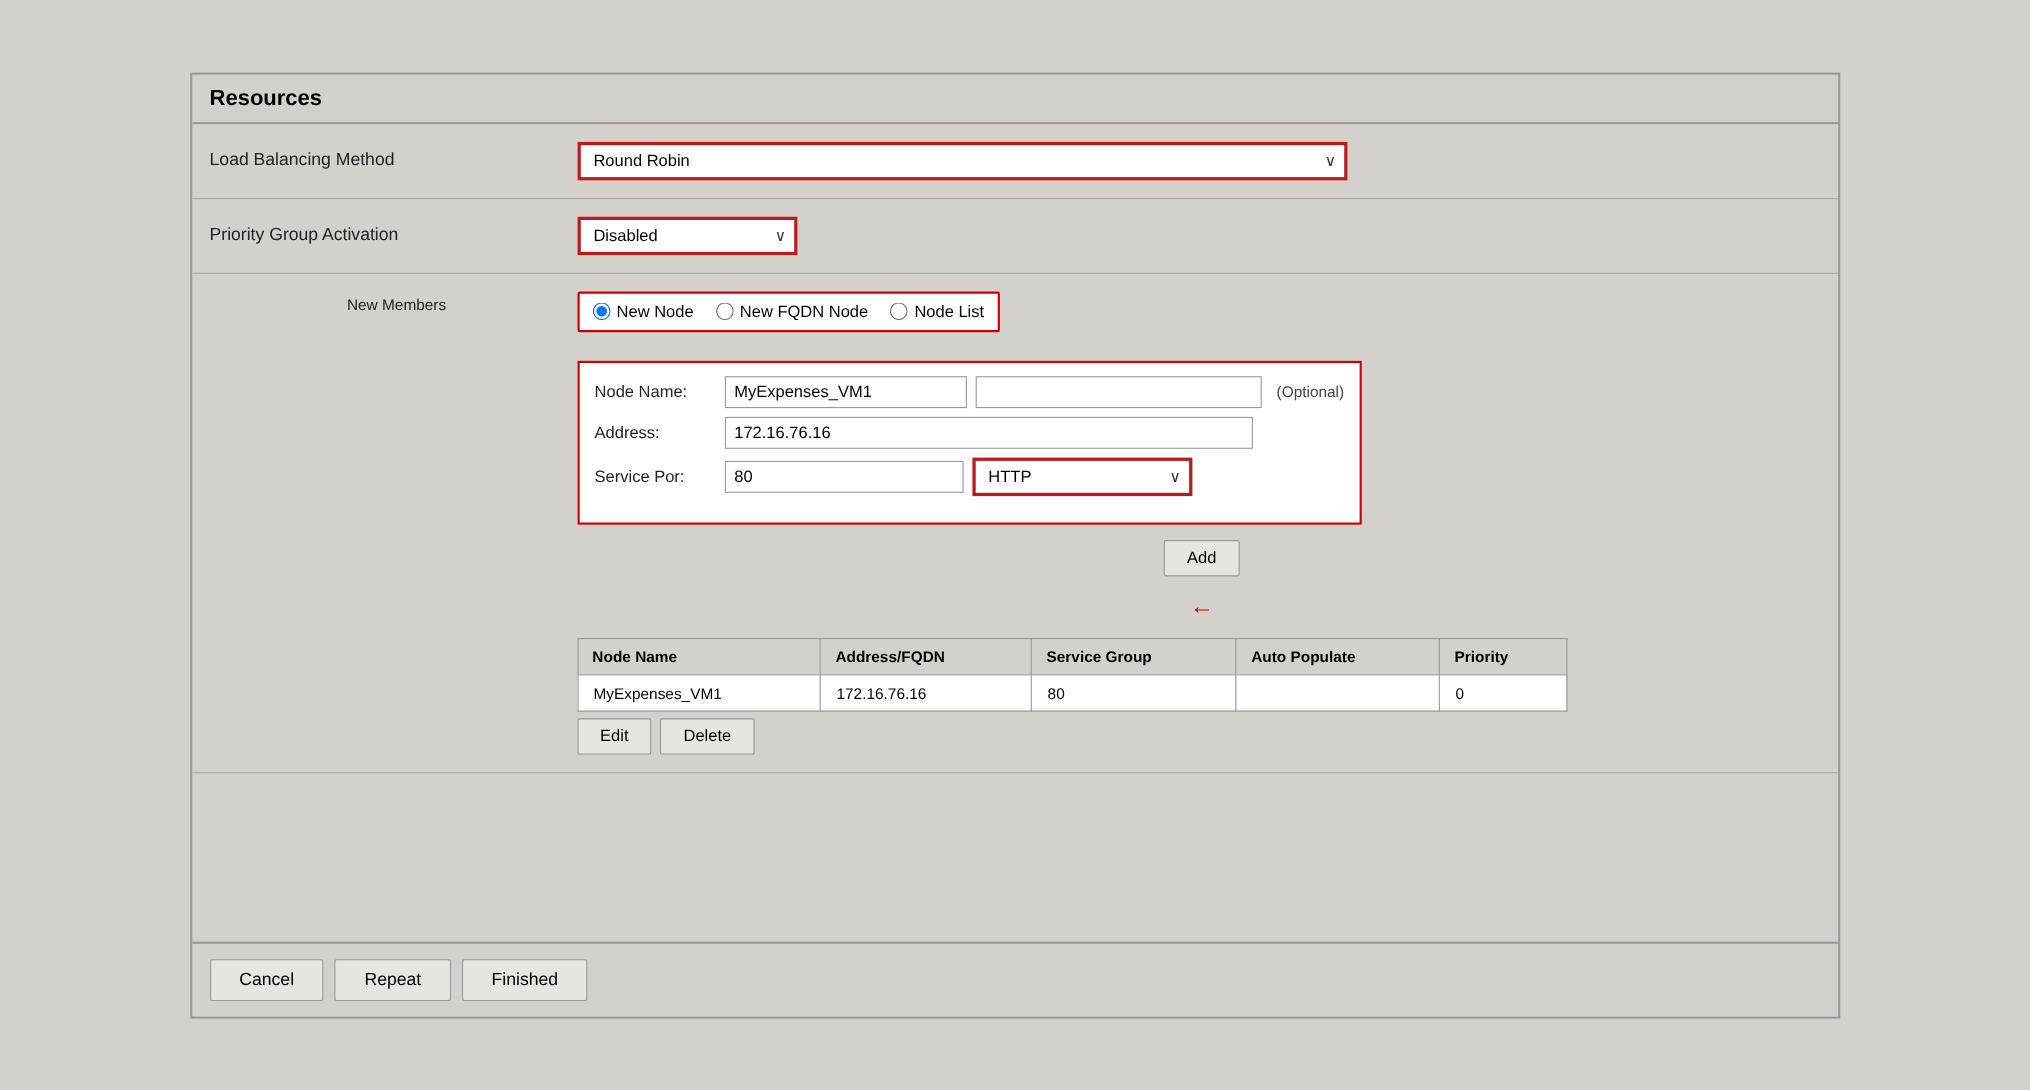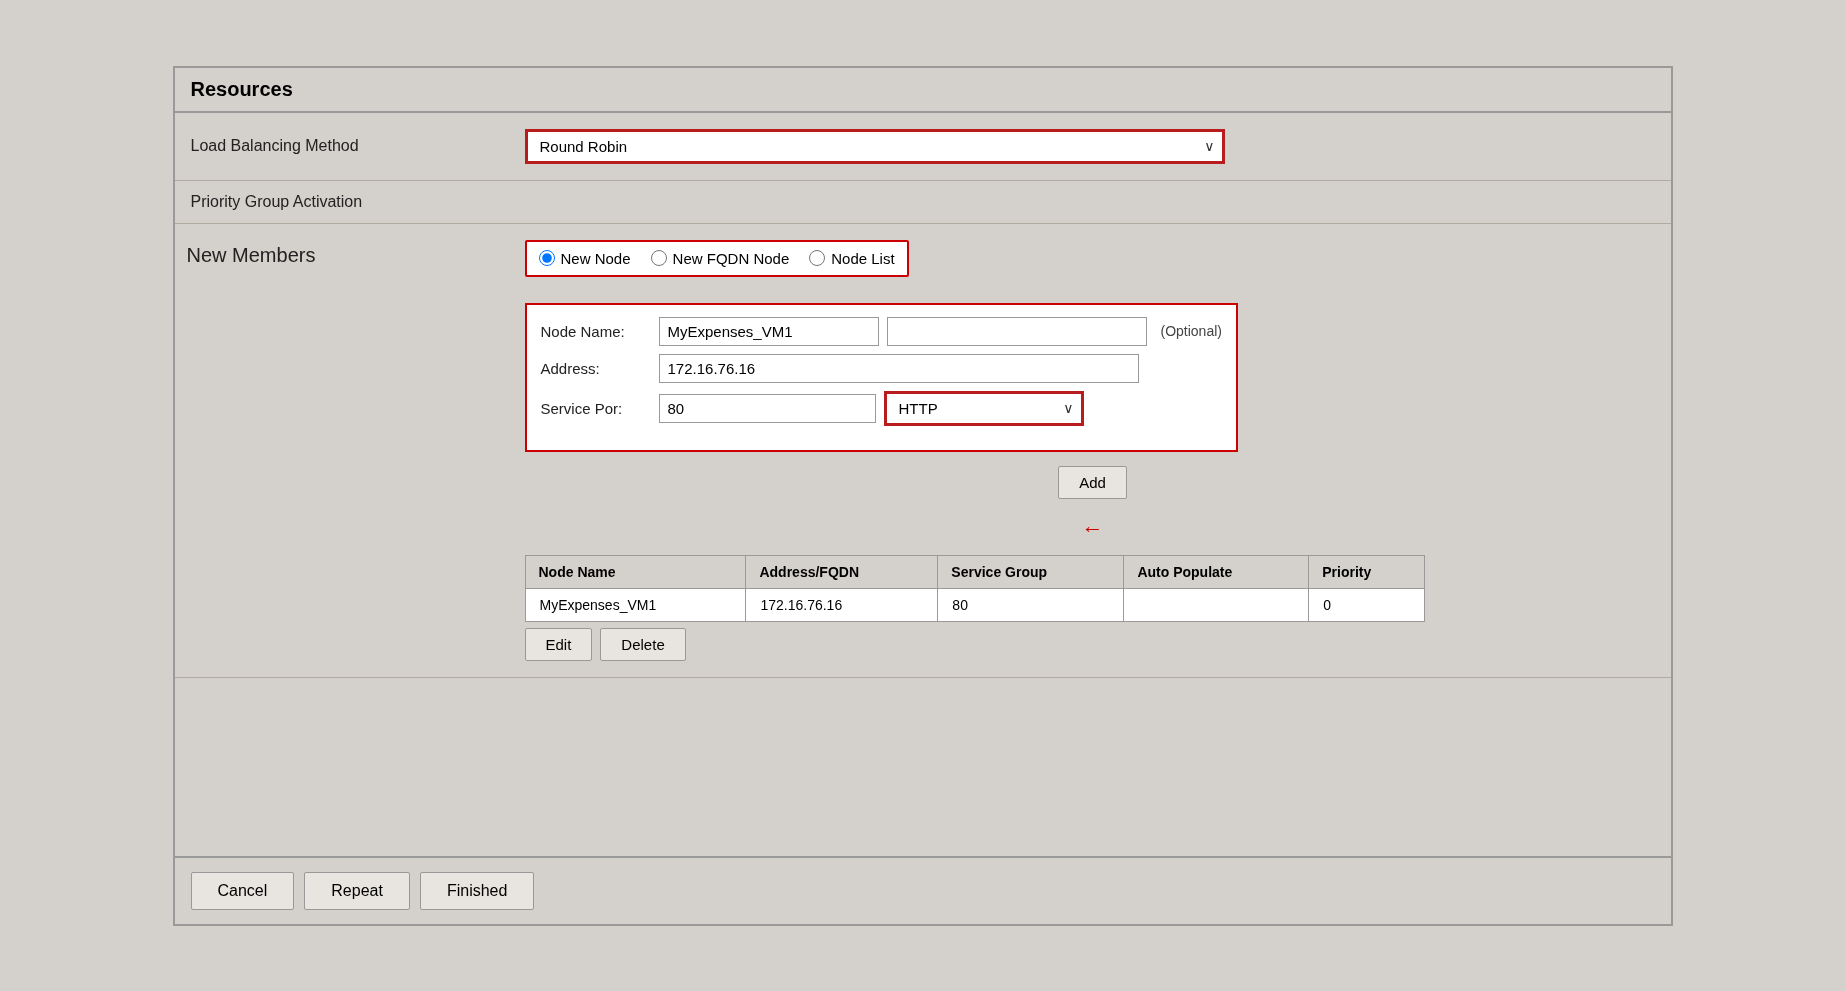--- a/index.html
+++ b/index.html
@@ -78,25 +78,26 @@
     }
     
     .new-members-row {
       display: flex;
       align-items: flex-start;
       border-bottom: 1px solid #b0aaa0;
       padding: 16px 0;
     }
     .new-members-label {
       width: 340px;
-      padding-left: 12px;
-      font-size: 20px;
+      padding-left: 32px;
+      font-size: 14px;
       color: #222;
       flex-shrink: 0;
       padding-top: 4px;
+      text-align: center;
     }
     .new-members-content {
       flex: 1;
       padding: 0 10px;
     }
     
     .radio-group {
       display: flex;
       align-items: center;
       gap: 20px;
@@ -243,20 +244,28 @@
             <option>Weighted Least Connections</option>
             <option>Ratio (member)</option>
             <option>Ratio (node)</option>
           </select>
         </div>
       </div>
     </div>
 
     <div class="form-row">
       <div class="form-label">Priority Group Activation</div>
+      <div class="form-control-area">
+        <div class="select-wrapper">
+          <select>
+            <option>Disabled</option>
+            <option>Enabled</option>
+          </select>
+        </div>
+      </div>
     </div>
 
     <div class="new-members-row">
       <div class="new-members-label">New Members</div>
       <div class="new-members-content">
 
         
         <div style="margin-bottom:12px;">
           <div class="radio-group">
             <label class="radio-option">

